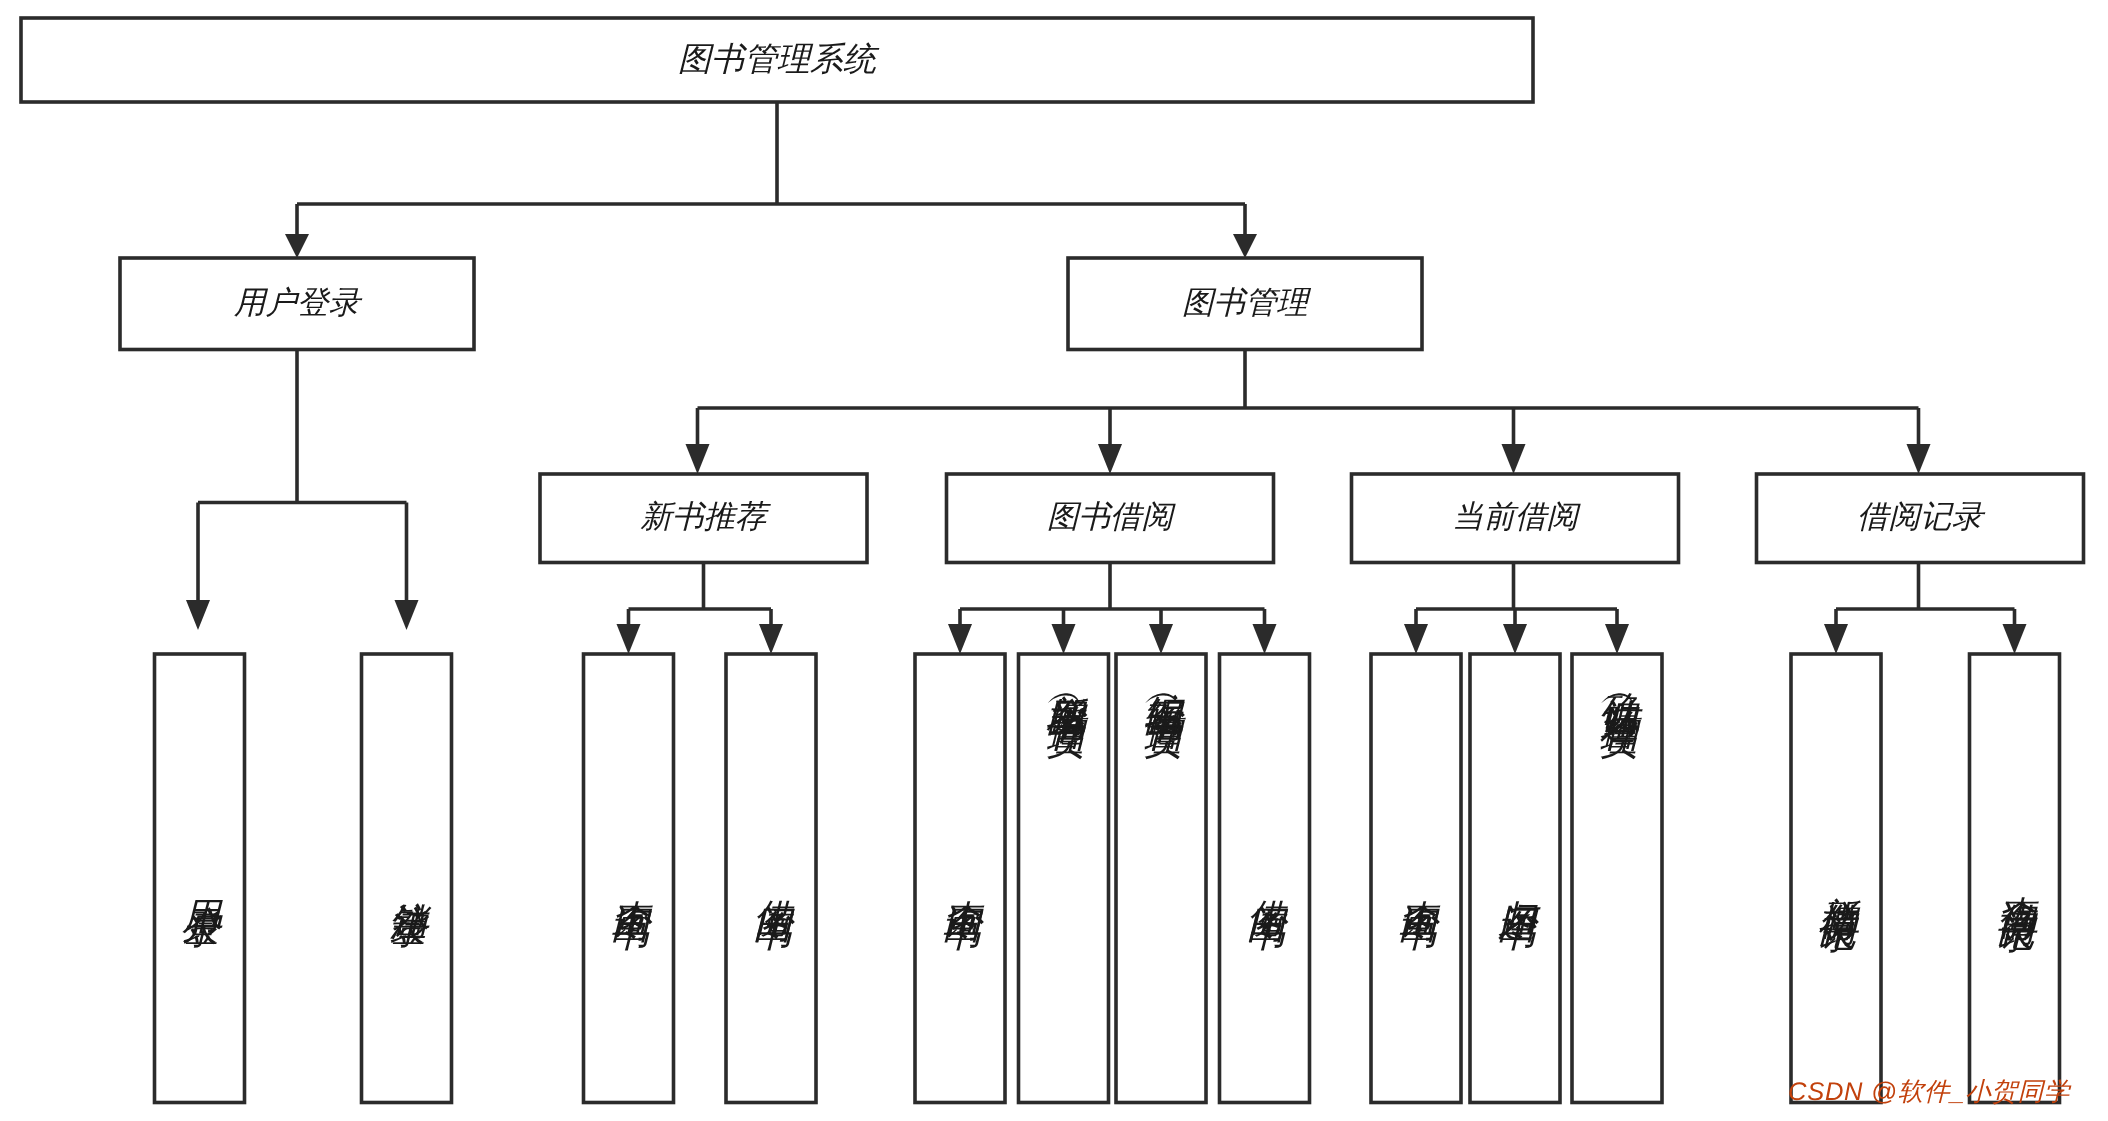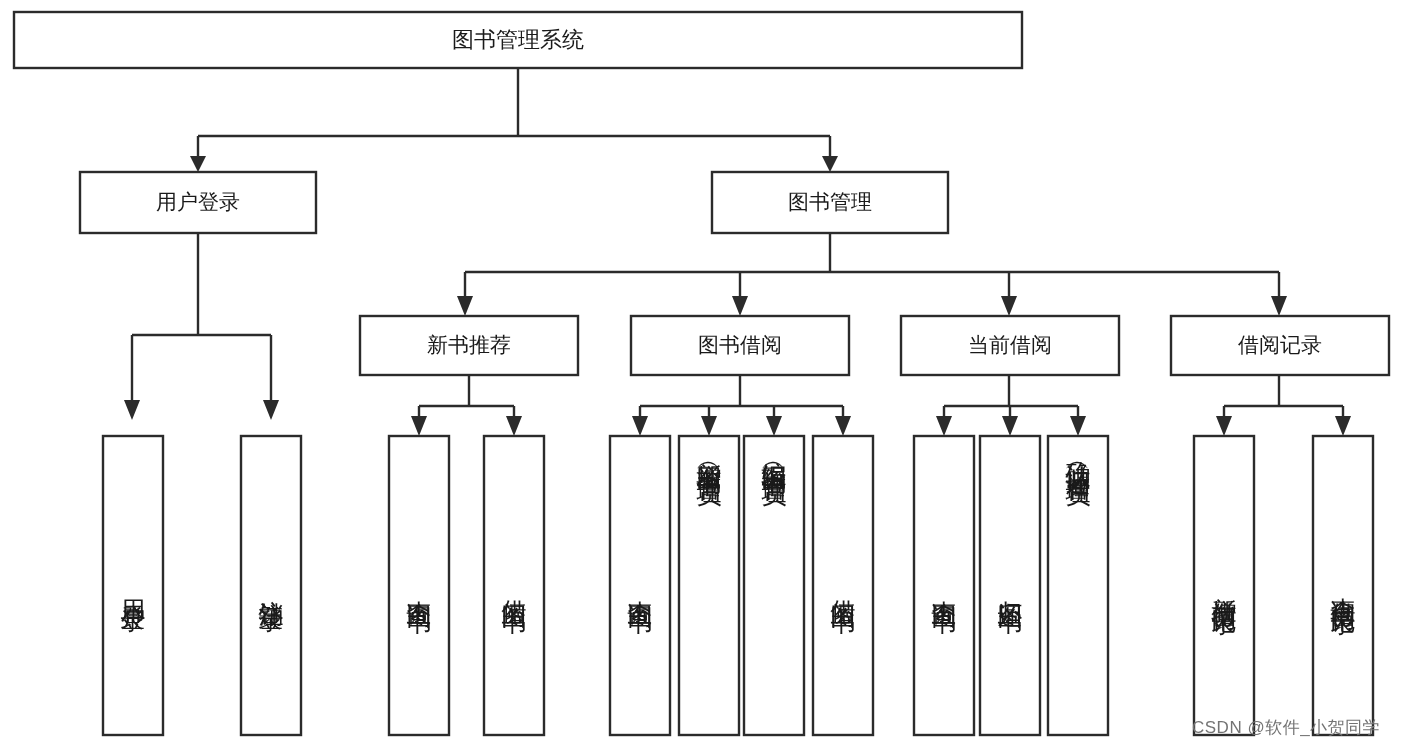--- a/index.html
+++ b/index.html
@@ -11,20 +11,21 @@
     width: 1405px;
     height: 747px;
     font-family: "Liberation Sans", "DejaVu Sans", sans-serif;
     overflow: hidden;
   }
   #diagram-root {
     position: relative;
     width: 1405px;
     height: 747px;
     background: #ffffff;
+    font-style: italic;
   }
   svg.diagram {
     position: absolute;
     top: 0;
     left: 0;
     width: 1405px;
     height: 747px;
     display: block;
   }
   .node-rect {
@@ -70,21 +71,21 @@
   }
   .vlabel.top-aligned {
     justify-content: flex-start;
     padding-top: 6px;
     box-sizing: border-box;
   }
   .watermark {
     position: absolute;
     font-family: "Liberation Sans", "DejaVu Sans", sans-serif;
     font-size: 17px;
-    color: #737373;
+    color: #c2410c;
     white-space: nowrap;
     letter-spacing: 0.5px;
   }
 </style>
 </head>
 <body>
 
 <div id="diagram-root">
 
   <svg class="diagram" viewBox="0 0 1405 747" xmlns="http://www.w3.org/2000/svg">

